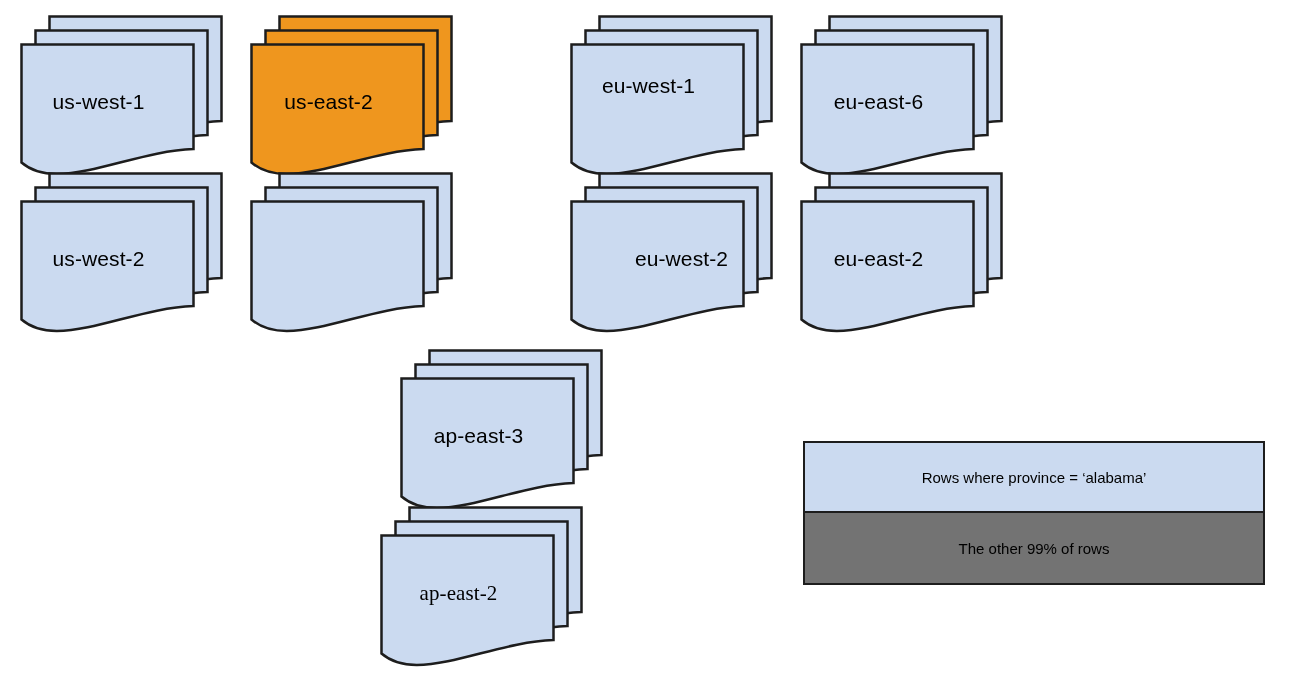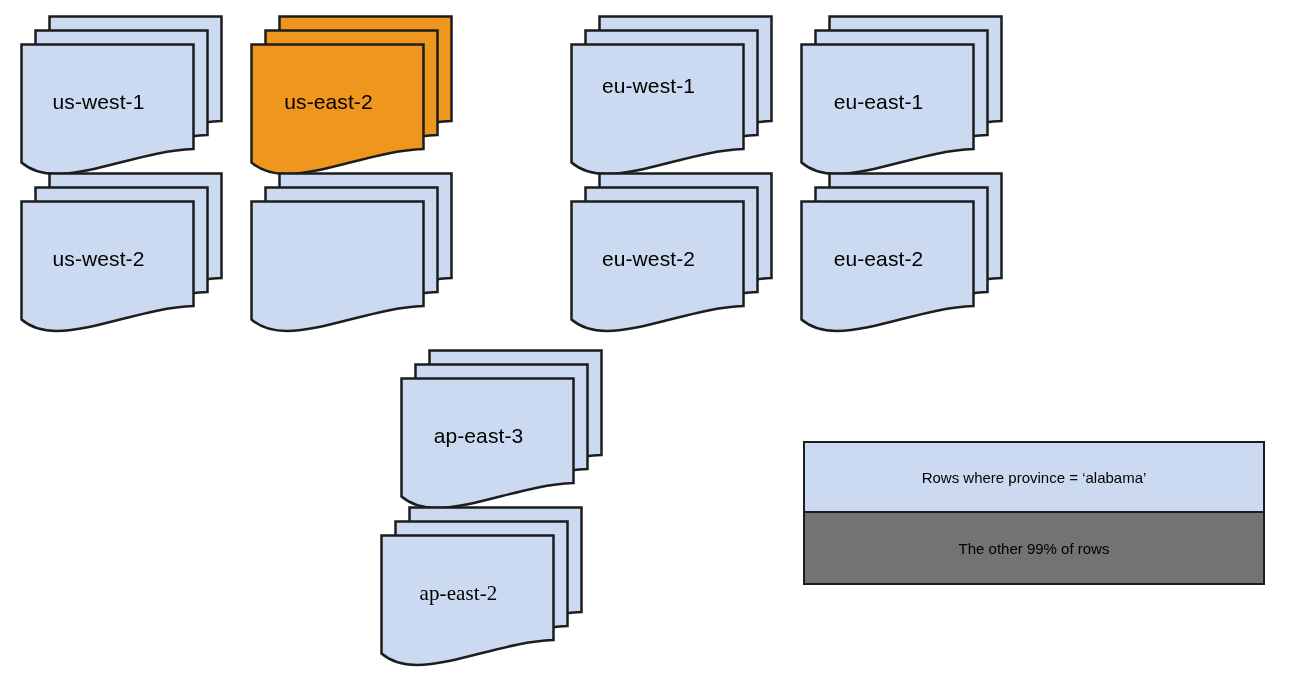--- a/index.html
+++ b/index.html
@@ -124,21 +124,21 @@
         <g transform="translate(28,0)">
           <path d="M 1.5 1.5 L 173.5 1.5 L 173.5 106.03999999999999 C 126 107.6 77 130.48 36.75 131 C 21 131 8.75 125.8 1.5 119.56 Z" fill="#cbdaf0" stroke="#1d1d1d" stroke-width="2.5" stroke-linejoin="miter"></path>
         </g>
         <g transform="translate(14,14)">
           <path d="M 1.5 1.5 L 173.5 1.5 L 173.5 106.03999999999999 C 126 107.6 77 130.48 36.75 131 C 21 131 8.75 125.8 1.5 119.56 Z" fill="#cbdaf0" stroke="#1d1d1d" stroke-width="2.5" stroke-linejoin="miter"></path>
         </g>
         <g transform="translate(0,28)">
           <path d="M 1.5 1.5 L 173.5 1.5 L 173.5 106.03999999999999 C 126 107.6 77 130.48 36.75 131 C 21 131 8.75 125.8 1.5 119.56 Z" fill="#cbdaf0" stroke="#1d1d1d" stroke-width="2.5" stroke-linejoin="miter"></path>
         </g>
       </svg>
-      <div class="stack-label" style="top: 28px;">eu-east-1</div>
+      <div class="stack-label" style="top: 28px;">eu-east-6</div>
     </div>
     <div class="stack" style="left: 20px; top: 172px;">
       <svg viewBox="0 0 232 155" width="232" height="155">
         <g transform="translate(28,0)">
           <path d="M 1.5 1.5 L 173.5 1.5 L 173.5 106.03999999999999 C 126 107.6 77 130.48 36.75 131 C 21 131 8.75 125.8 1.5 119.56 Z" fill="#cbdaf0" stroke="#1d1d1d" stroke-width="2.5" stroke-linejoin="miter"></path>
         </g>
         <g transform="translate(14,14)">
           <path d="M 1.5 1.5 L 173.5 1.5 L 173.5 106.03999999999999 C 126 107.6 77 130.48 36.75 131 C 21 131 8.75 125.8 1.5 119.56 Z" fill="#cbdaf0" stroke="#1d1d1d" stroke-width="2.5" stroke-linejoin="miter"></path>
         </g>
         <g transform="translate(0,28)">
@@ -165,21 +165,21 @@
         <g transform="translate(28,0)">
           <path d="M 1.5 1.5 L 173.5 1.5 L 173.5 106.03999999999999 C 126 107.6 77 130.48 36.75 131 C 21 131 8.75 125.8 1.5 119.56 Z" fill="#cbdaf0" stroke="#1d1d1d" stroke-width="2.5" stroke-linejoin="miter"></path>
         </g>
         <g transform="translate(14,14)">
           <path d="M 1.5 1.5 L 173.5 1.5 L 173.5 106.03999999999999 C 126 107.6 77 130.48 36.75 131 C 21 131 8.75 125.8 1.5 119.56 Z" fill="#cbdaf0" stroke="#1d1d1d" stroke-width="2.5" stroke-linejoin="miter"></path>
         </g>
         <g transform="translate(0,28)">
           <path d="M 1.5 1.5 L 173.5 1.5 L 173.5 106.03999999999999 C 126 107.6 77 130.48 36.75 131 C 21 131 8.75 125.8 1.5 119.56 Z" fill="#cbdaf0" stroke="#1d1d1d" stroke-width="2.5" stroke-linejoin="miter"></path>
         </g>
       </svg>
-      <div class="stack-label" style="top: 28px;">eu-west-2</div>
+      <div class="stack-label" style="top: 28px; padding-left: 33px;">eu-west-2</div>
     </div>
     <div class="stack" style="left: 800px; top: 172px; padding-left: 26px;">
       <svg viewBox="0 0 232 155" width="232" height="155">
         <g transform="translate(28,0)">
           <path d="M 1.5 1.5 L 173.5 1.5 L 173.5 106.03999999999999 C 126 107.6 77 130.48 36.75 131 C 21 131 8.75 125.8 1.5 119.56 Z" fill="#cbdaf0" stroke="#1d1d1d" stroke-width="2.5" stroke-linejoin="miter"></path>
         </g>
         <g transform="translate(14,14)">
           <path d="M 1.5 1.5 L 173.5 1.5 L 173.5 106.03999999999999 C 126 107.6 77 130.48 36.75 131 C 21 131 8.75 125.8 1.5 119.56 Z" fill="#cbdaf0" stroke="#1d1d1d" stroke-width="2.5" stroke-linejoin="miter"></path>
         </g>
         <g transform="translate(0,28)">

